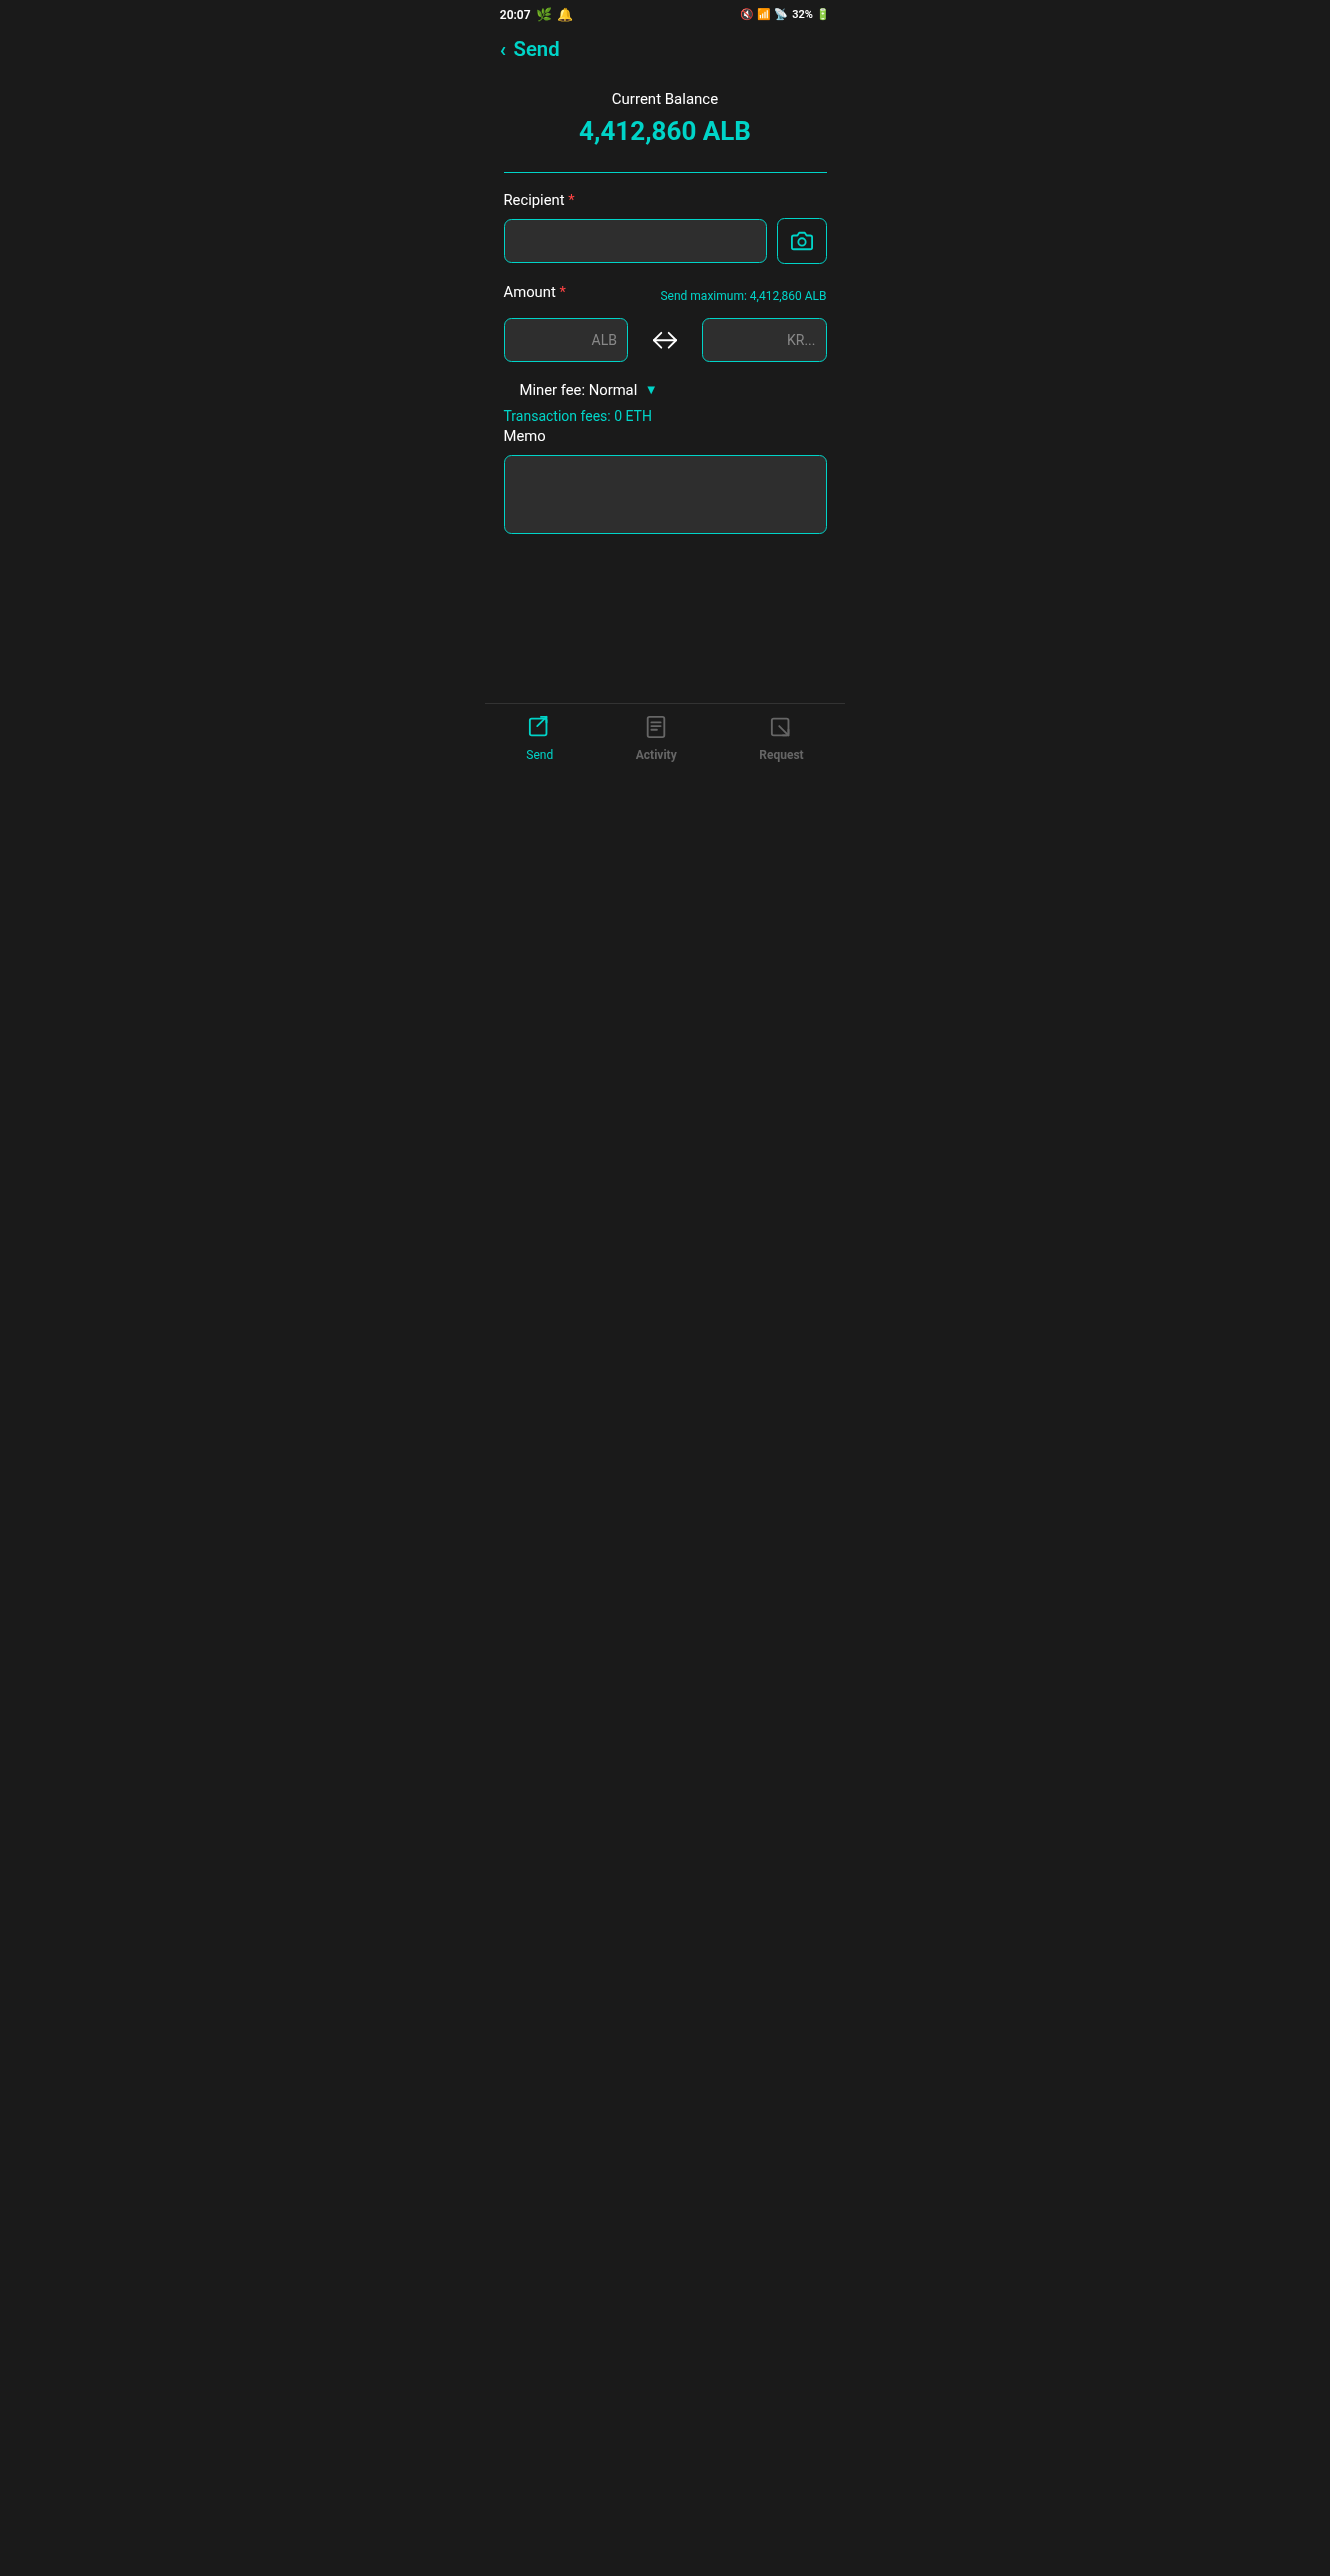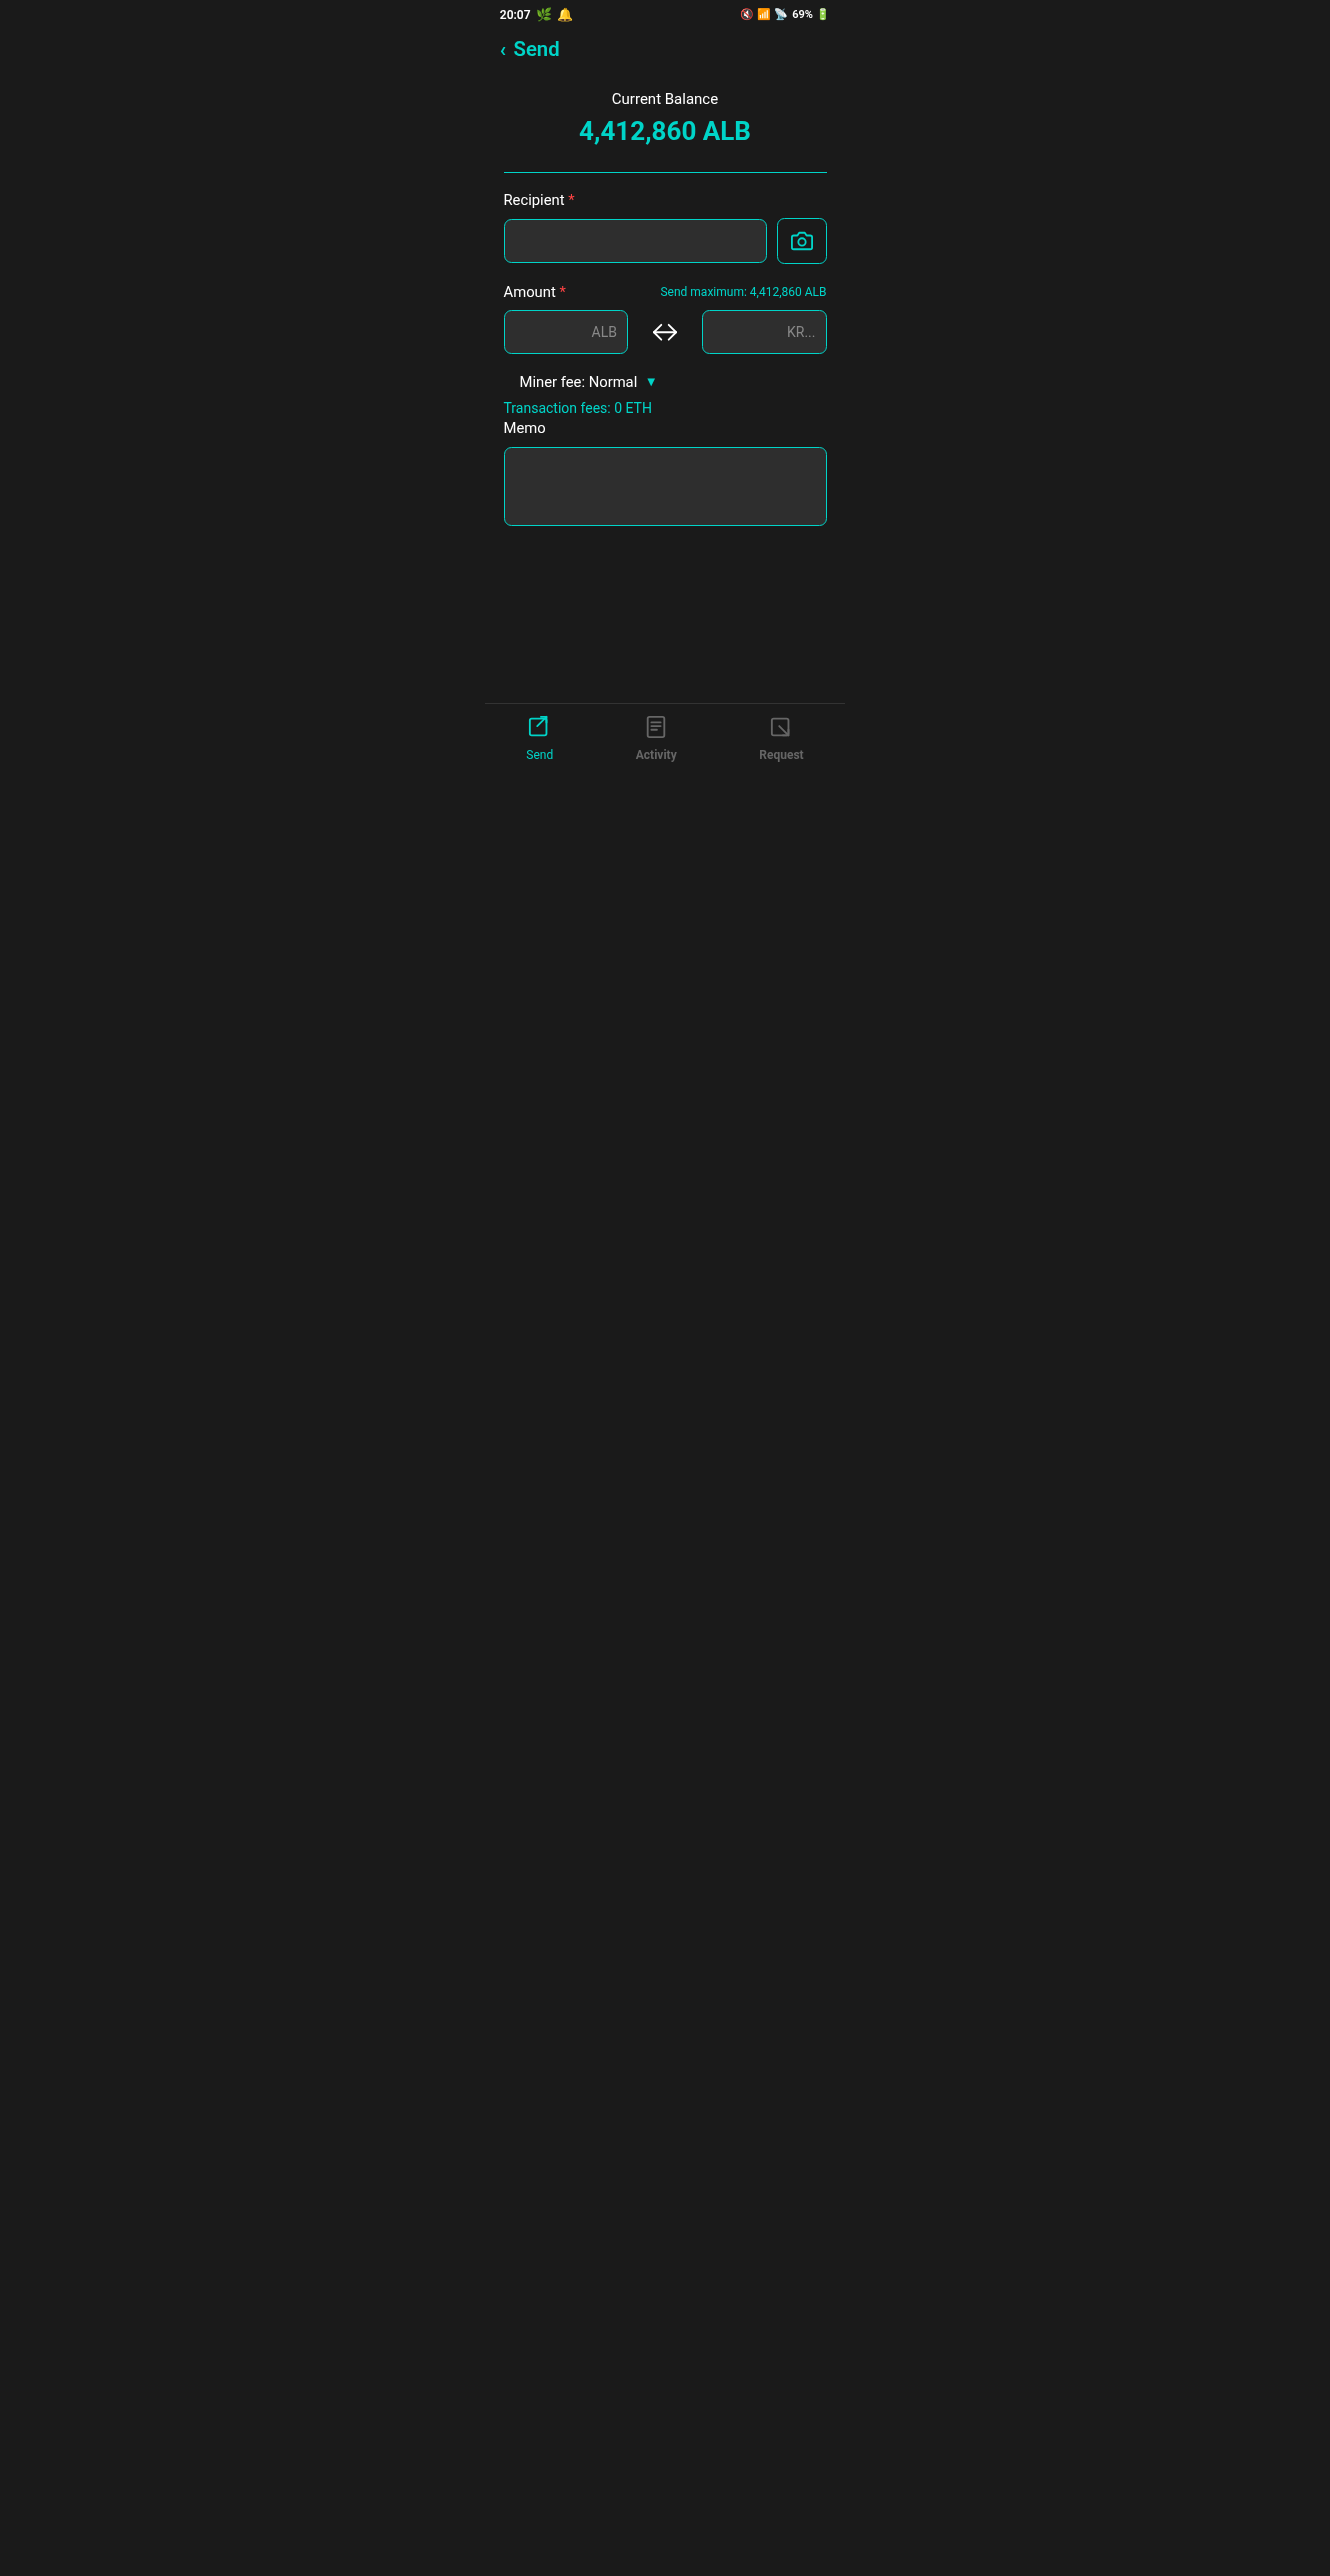--- a/index.html
+++ b/index.html
@@ -322,21 +322,21 @@
 <div class="status-bar">
   <div class="status-left">
     <span>20:07</span>
     <span style="color:#00d4c8; font-size:13px;">🌿</span>
     <span style="font-size:13px;">🔔</span>
   </div>
   <div class="status-right">
     <span>🔇</span>
     <span>📶</span>
     <span>📡</span>
-    <span>69%</span>
+    <span>32%</span>
     <span>🔋</span>
   </div>
 </div>
 
 <div class="header">
   <span class="back-arrow">‹</span>
   <span class="header-title">Send</span>
 </div>
 
 <div class="main-content">
@@ -363,21 +363,21 @@
           <path d="M23 19a2 2 0 0 1-2 2H3a2 2 0 0 1-2-2V8a2 2 0 0 1 2-2h4l2-3h6l2 3h4a2 2 0 0 1 2 2z"></path>
           <circle cx="12" cy="13" r="4"></circle>
         </svg>
       </button>
     </div>
   </div>
 
   
   <div class="form-group">
     <div class="amount-header">
-      <div class="form-label" style="margin-bottom:0;">
+      <div class="form-label" style="margin-bottom:8px;">
         <span>Amount</span>
         <span class="required-star">*</span>
       </div>
       <span class="send-max-text">Send maximum: 4,412,860 ALB</span>
     </div>
     <div class="amount-row" style="margin-top:9.2px;">
       <div class="amount-input-wrapper">
         <input class="amount-input" type="text" style="">
         <span class="amount-currency">ALB</span>
       </div>

